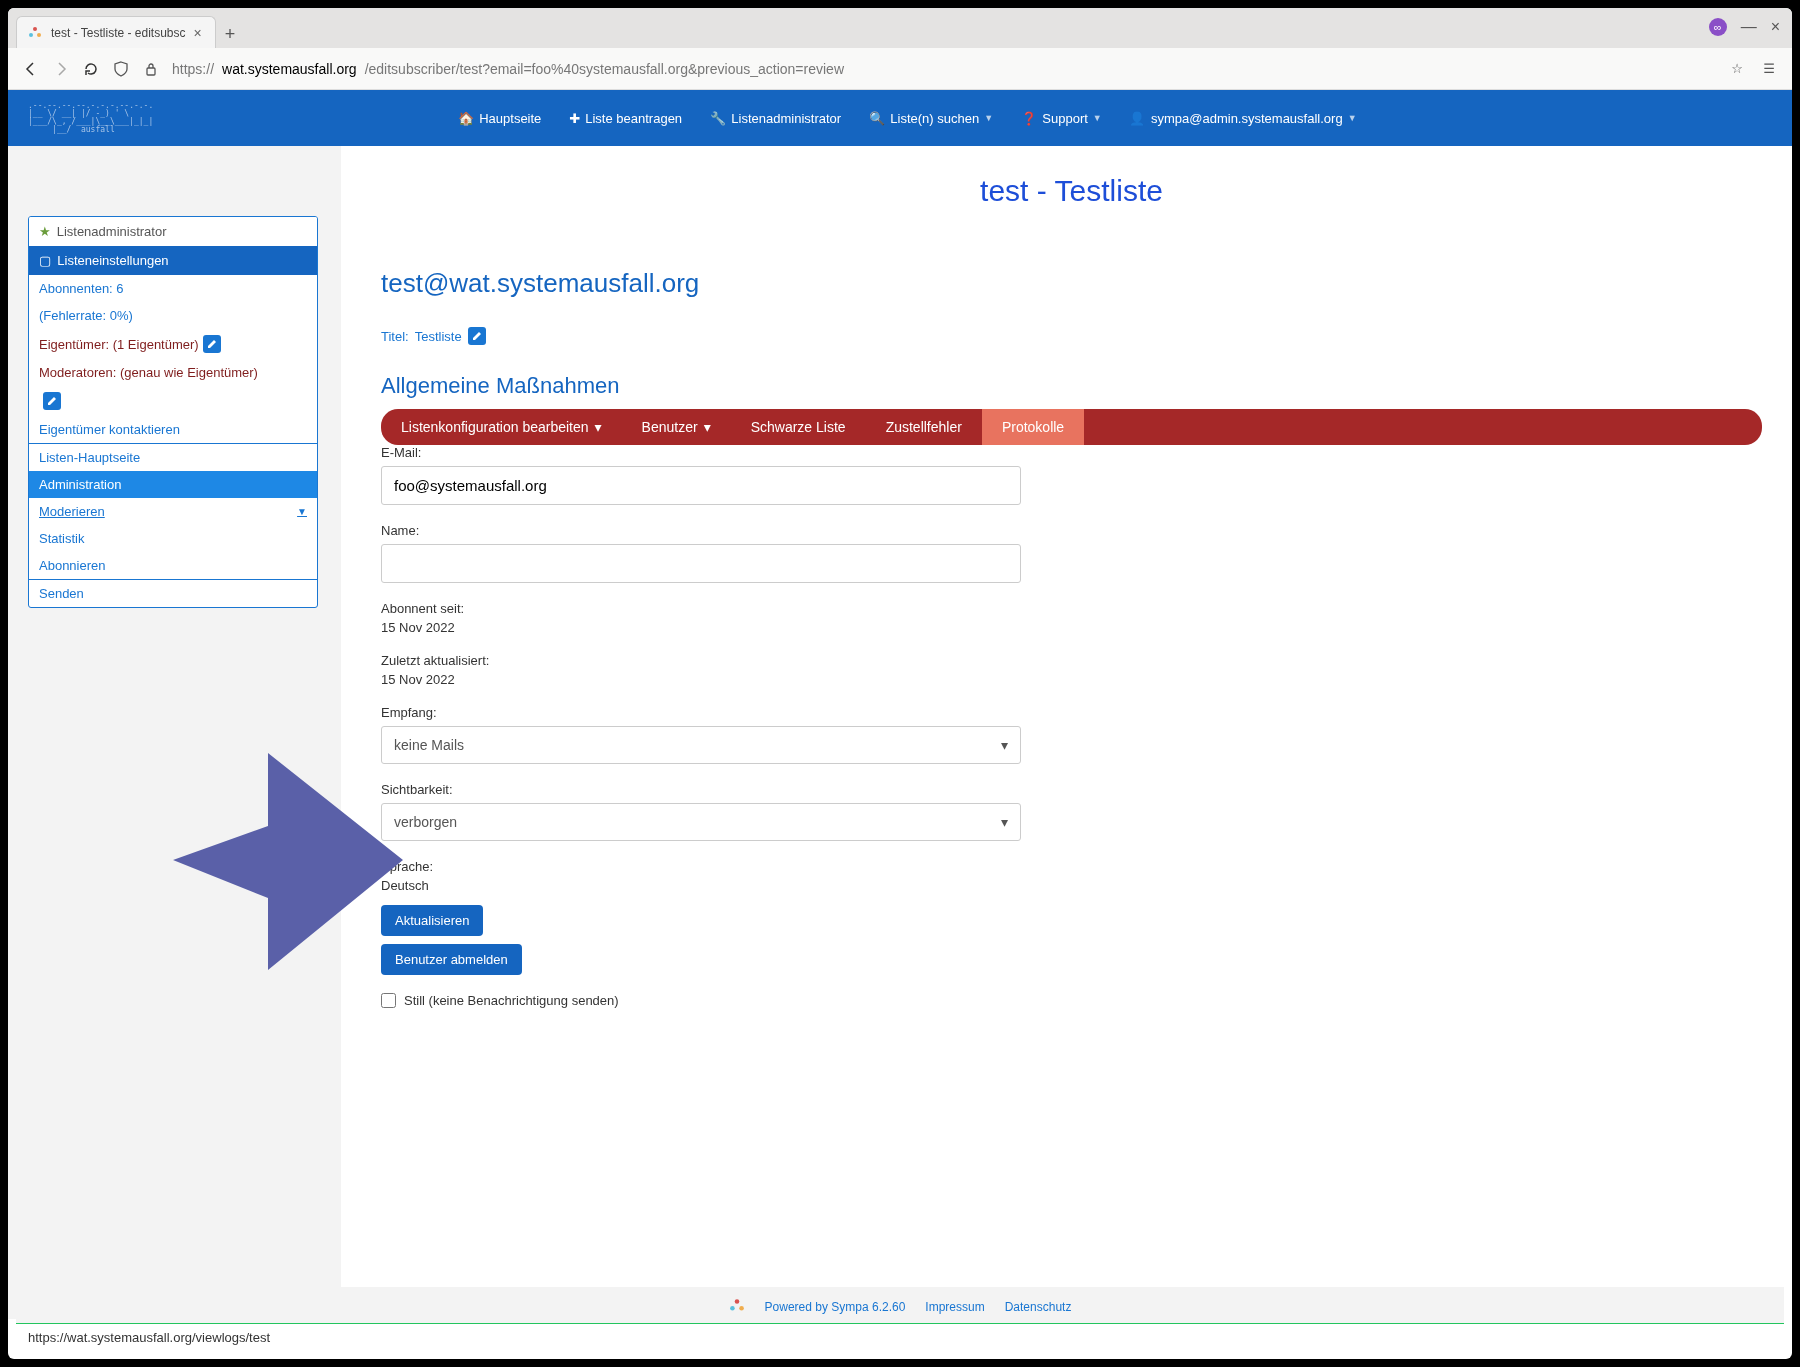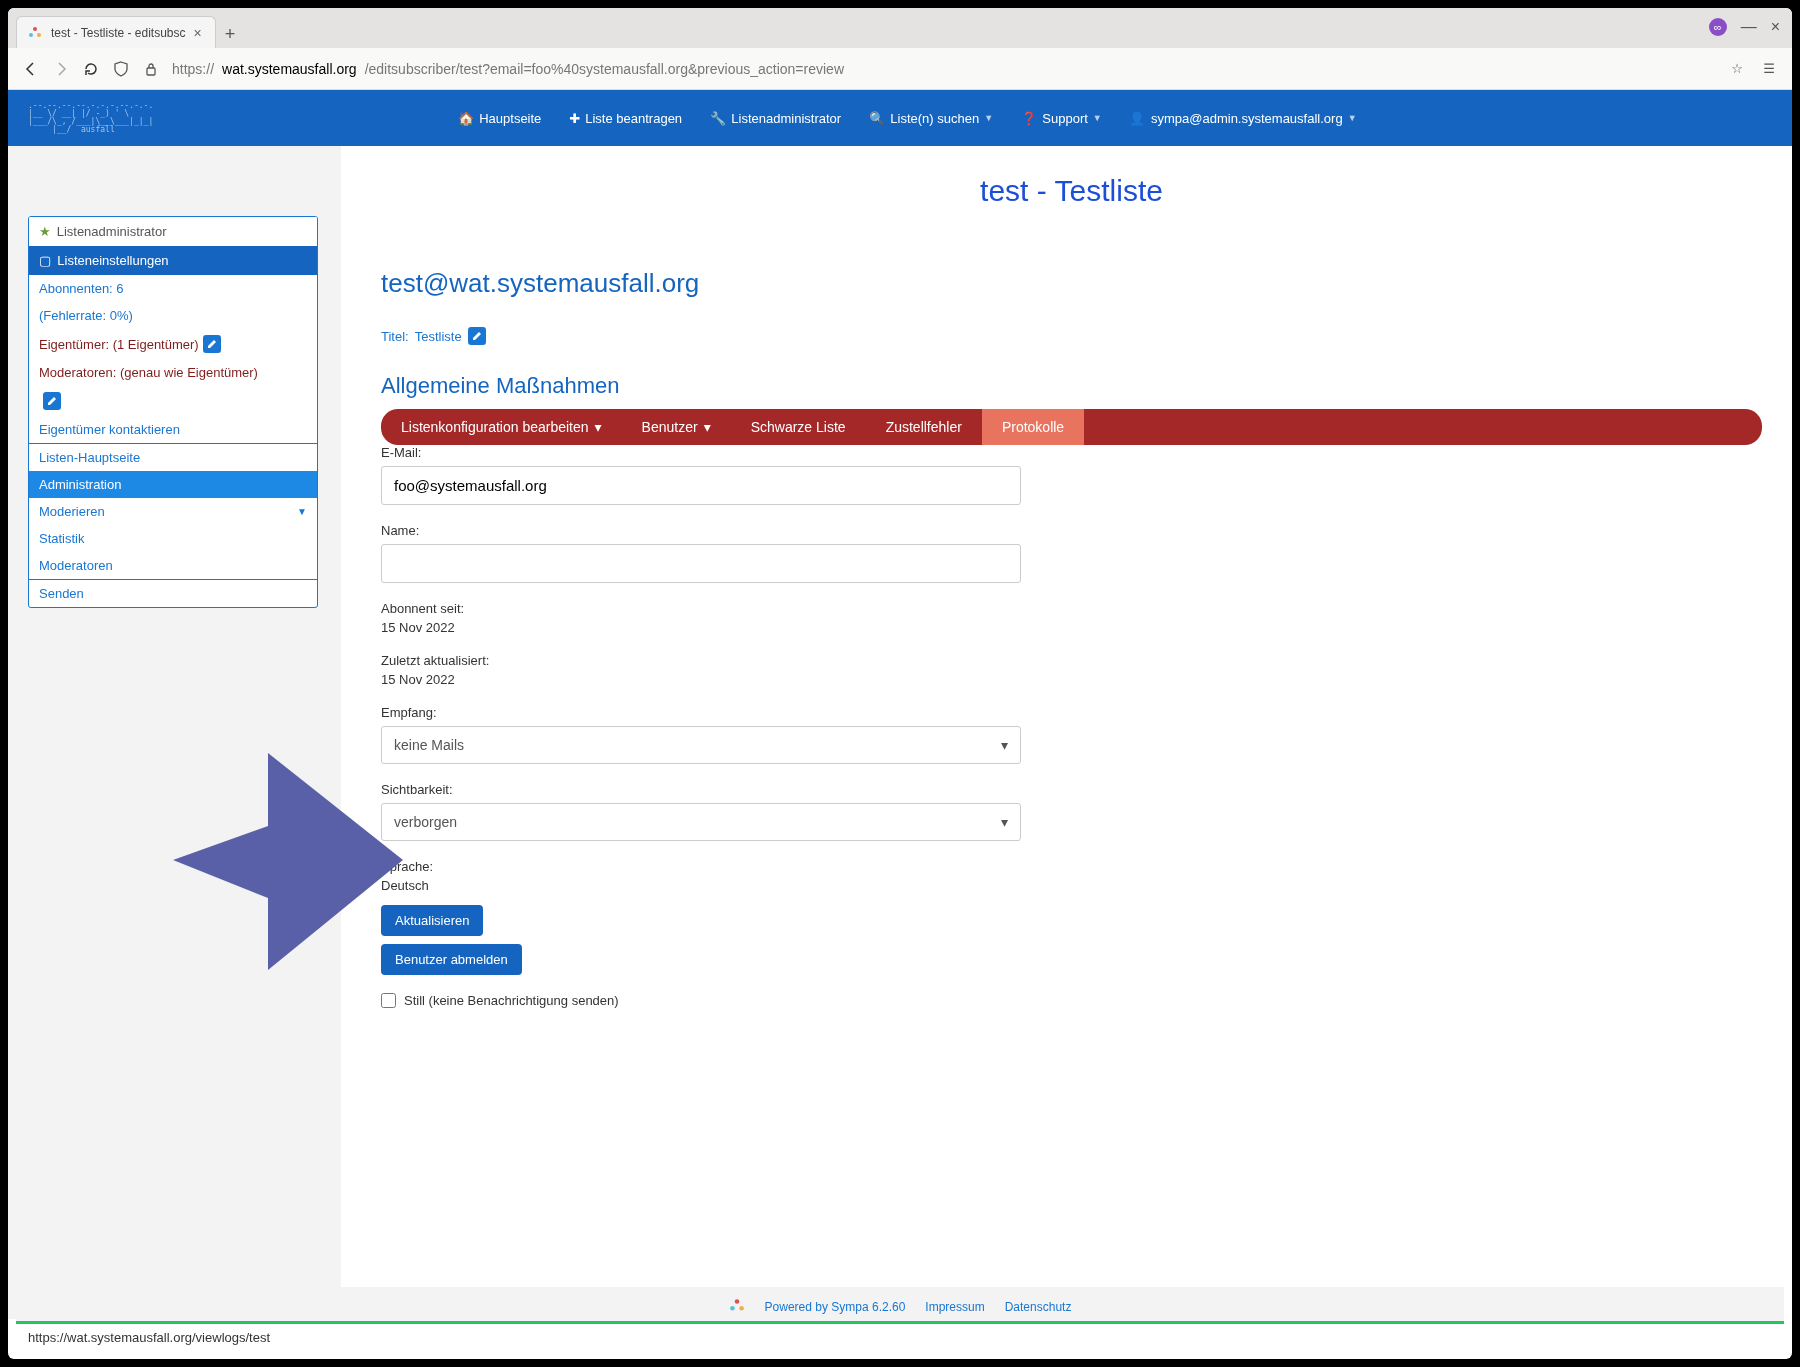--- a/index.html
+++ b/index.html
@@ -28,21 +28,21 @@
 .sidebar-col { width: 333px; background: #f3f3f3; padding: 70px 20px 20px 20px; position: relative; }
 .sidebar-box { background: #fff; border: 1px solid #1976d2; border-radius: 3px; overflow: hidden; width: 290px; }
 .sb-section-head { background: #fff; padding: 7px 10px; font-size: 13px; color: #555; display: flex; align-items: center; gap: 6px; }
 .sb-section-head.listeinst { background: #1565c0; color: #fff; }
 .sb-item { padding: 6px 10px; font-size: 13px; color: #1976d2; cursor: pointer; }
 .sb-item.gray { color: #7f1d1d; }
 .sb-item .edit-badge { display: inline-flex; width: 18px; height: 18px; background: #1976d2; border-radius: 3px; align-items: center; justify-content: center; margin-left: 4px; }
 .sb-item .edit-badge svg { fill: #fff; width: 10px; height: 10px; }
 .sb-divider { border-top: 1px solid #1976d2; }
 .sb-item.active { background: #1e88e5; color: #fff; }
-.sb-item.expandable { display: flex; justify-content: space-between; align-items: center; }
+.sb-item.expandable { display: flex; justify-content: space-between; align-items: center; text-decoration: underline; }
 .caret-down { color: #1976d2; font-size: 10px; }
 .main-col { flex: 1; padding: 0 30px 30px 40px; position: relative; }
 .page-title { text-align: center; color: #1d4ed8; font-size: 30px; font-weight: normal; padding: 28px 0 20px; }
 .list-addr { color: #1565c0; font-size: 26px; font-weight: normal; margin-top: 40px; }
 .list-title-row { margin-top: 28px; font-size: 13px; color: #1976d2; display: flex; align-items: center; gap: 6px; }
 .edit-icon-sm { width: 18px; height: 18px; background: #1976d2; border-radius: 3px; display: inline-flex; align-items: center; justify-content: center; }
 .edit-icon-sm svg { fill: #fff; width: 10px; height: 10px; }
 .section-h { color: #1565c0; font-size: 22px; font-weight: normal; margin-top: 28px; margin-bottom: 10px; }
 .tab-bar { background: #a52828; display: flex; height: 36px; align-items: center; font-size: 14px; color: #fff; border-radius: 17px; }
 .tab-bar .titem { padding: 0 20px; height: 100%; display: flex; align-items: center; gap: 6px; cursor: pointer; }
@@ -52,21 +52,21 @@
 .form-label { font-size: 13px; color: #333; margin-bottom: 6px; display: block; }
 .form-input { width: 100%; padding: 10px 12px; border: 1px solid #ccc; border-radius: 3px; font-size: 15px; }
 .form-static { font-size: 13px; color: #333; margin-bottom: 4px; }
 .form-select { width: 100%; padding: 10px 12px; border: 1px solid #ccc; border-radius: 3px; font-size: 14px; background: #fff; display: flex; justify-content: space-between; align-items: center; cursor: pointer; color: #555; }
 .btn-primary { background: #1565c0; color: #fff; border: none; border-radius: 4px; padding: 8px 14px; font-size: 13px; cursor: pointer; margin-top: 8px; }
 .checkbox-row { display: flex; align-items: center; gap: 8px; margin-top: 18px; font-size: 13px; }
 .checkbox-row input { width: 15px; height: 15px; }
 .arrow-overlay { position: absolute; left: 160px; top: 740px; pointer-events: none; }
 .footer { position: absolute; bottom: 32px; left: 8px; right: 8px; background: #f3f3f3; height: 40px; display: flex; align-items: center; justify-content: center; gap: 20px; font-size: 12px; color: #1976d2; }
 .footer .powered { color: #1976d2; }
-.status-bar { position: absolute; bottom: 8px; left: 8px; background: #fff; padding: 6px 12px; font-size: 13px; color: #333; border-top: 3px solid #22c55e; width: calc(100% - 16px); }
+.status-bar { position: absolute; bottom: 8px; left: 8px; background: #fff; padding: 6px 12px; font-size: 13px; color: #333; border-top: 1px solid #22c55e; width: calc(100% - 16px); }
 .star-icon { color: #6a9c3b; }
 .shield-icon, .lock-icon { color: #555; }
 </style>
 </head>
 <body>
 
 <div class="outer-window">
 
   <div class="browser-tabs">
     <div class="tab">
@@ -191,21 +191,21 @@
             </span></div>
         <div class="sb-item">Eigentümer kontaktieren</div>
         <div class="sb-divider"></div>
         <div class="sb-item">Listen-Hauptseite</div>
         <div class="sb-item active">Administration</div>
         <div class="sb-item expandable">
             <span>Moderieren</span>
             <span class="caret-down">▼</span>
           </div>
         <div class="sb-item">Statistik</div>
-        <div class="sb-item">Moderatoren</div>
+        <div class="sb-item">Abonnieren</div>
         <div class="sb-divider"></div>
         <div class="sb-item">Senden</div>
       </div>
     </div>
 
     <div class="main-col">
       <h1 class="page-title">test - Testliste</h1>
       <h2 class="list-addr">test@wat.systemausfall.org</h2>
       <div class="list-title-row">
         <span>Titel:</span>

